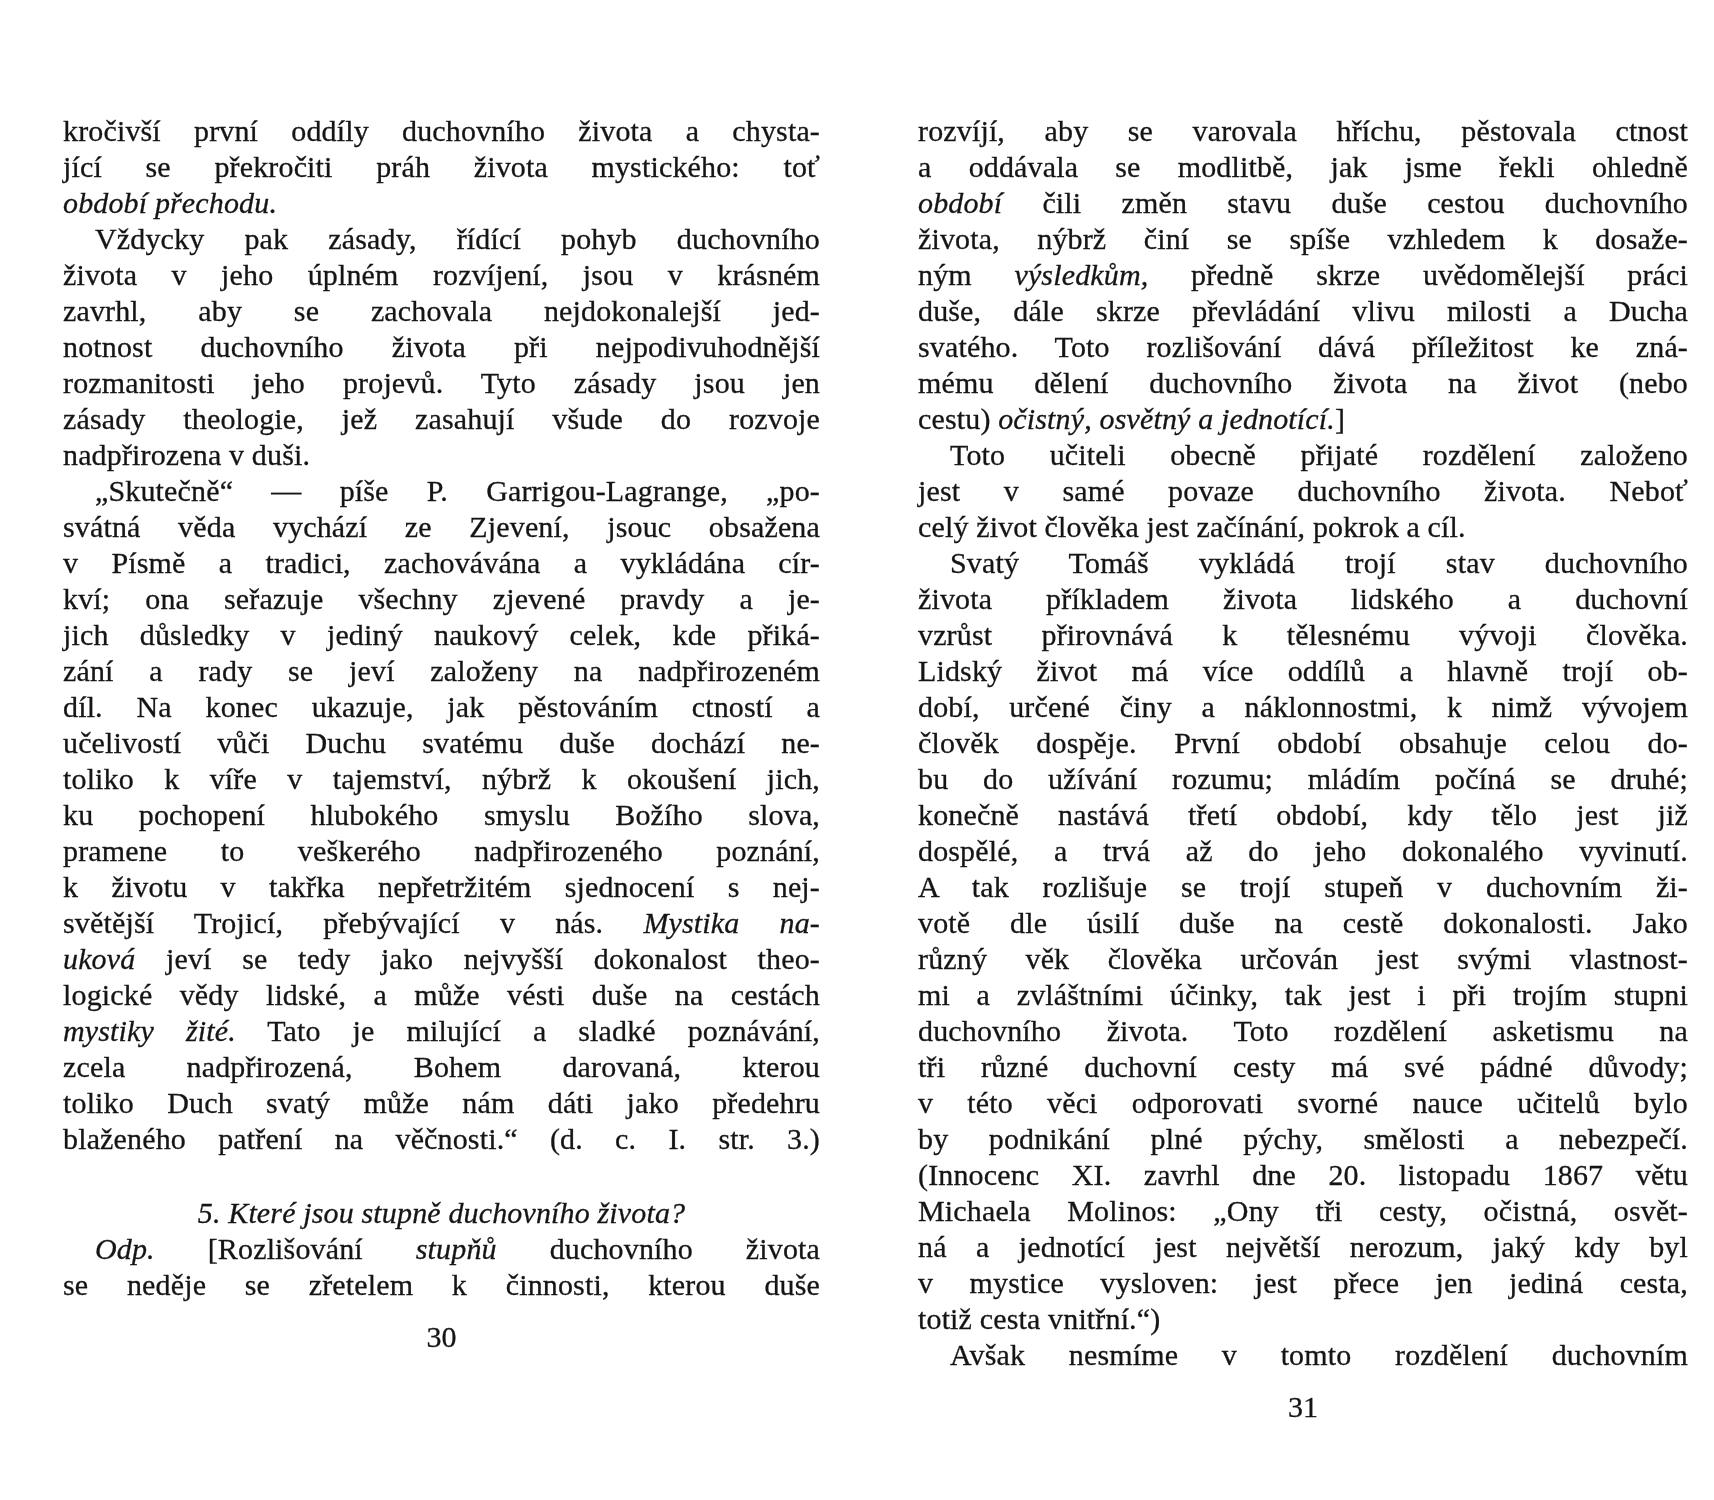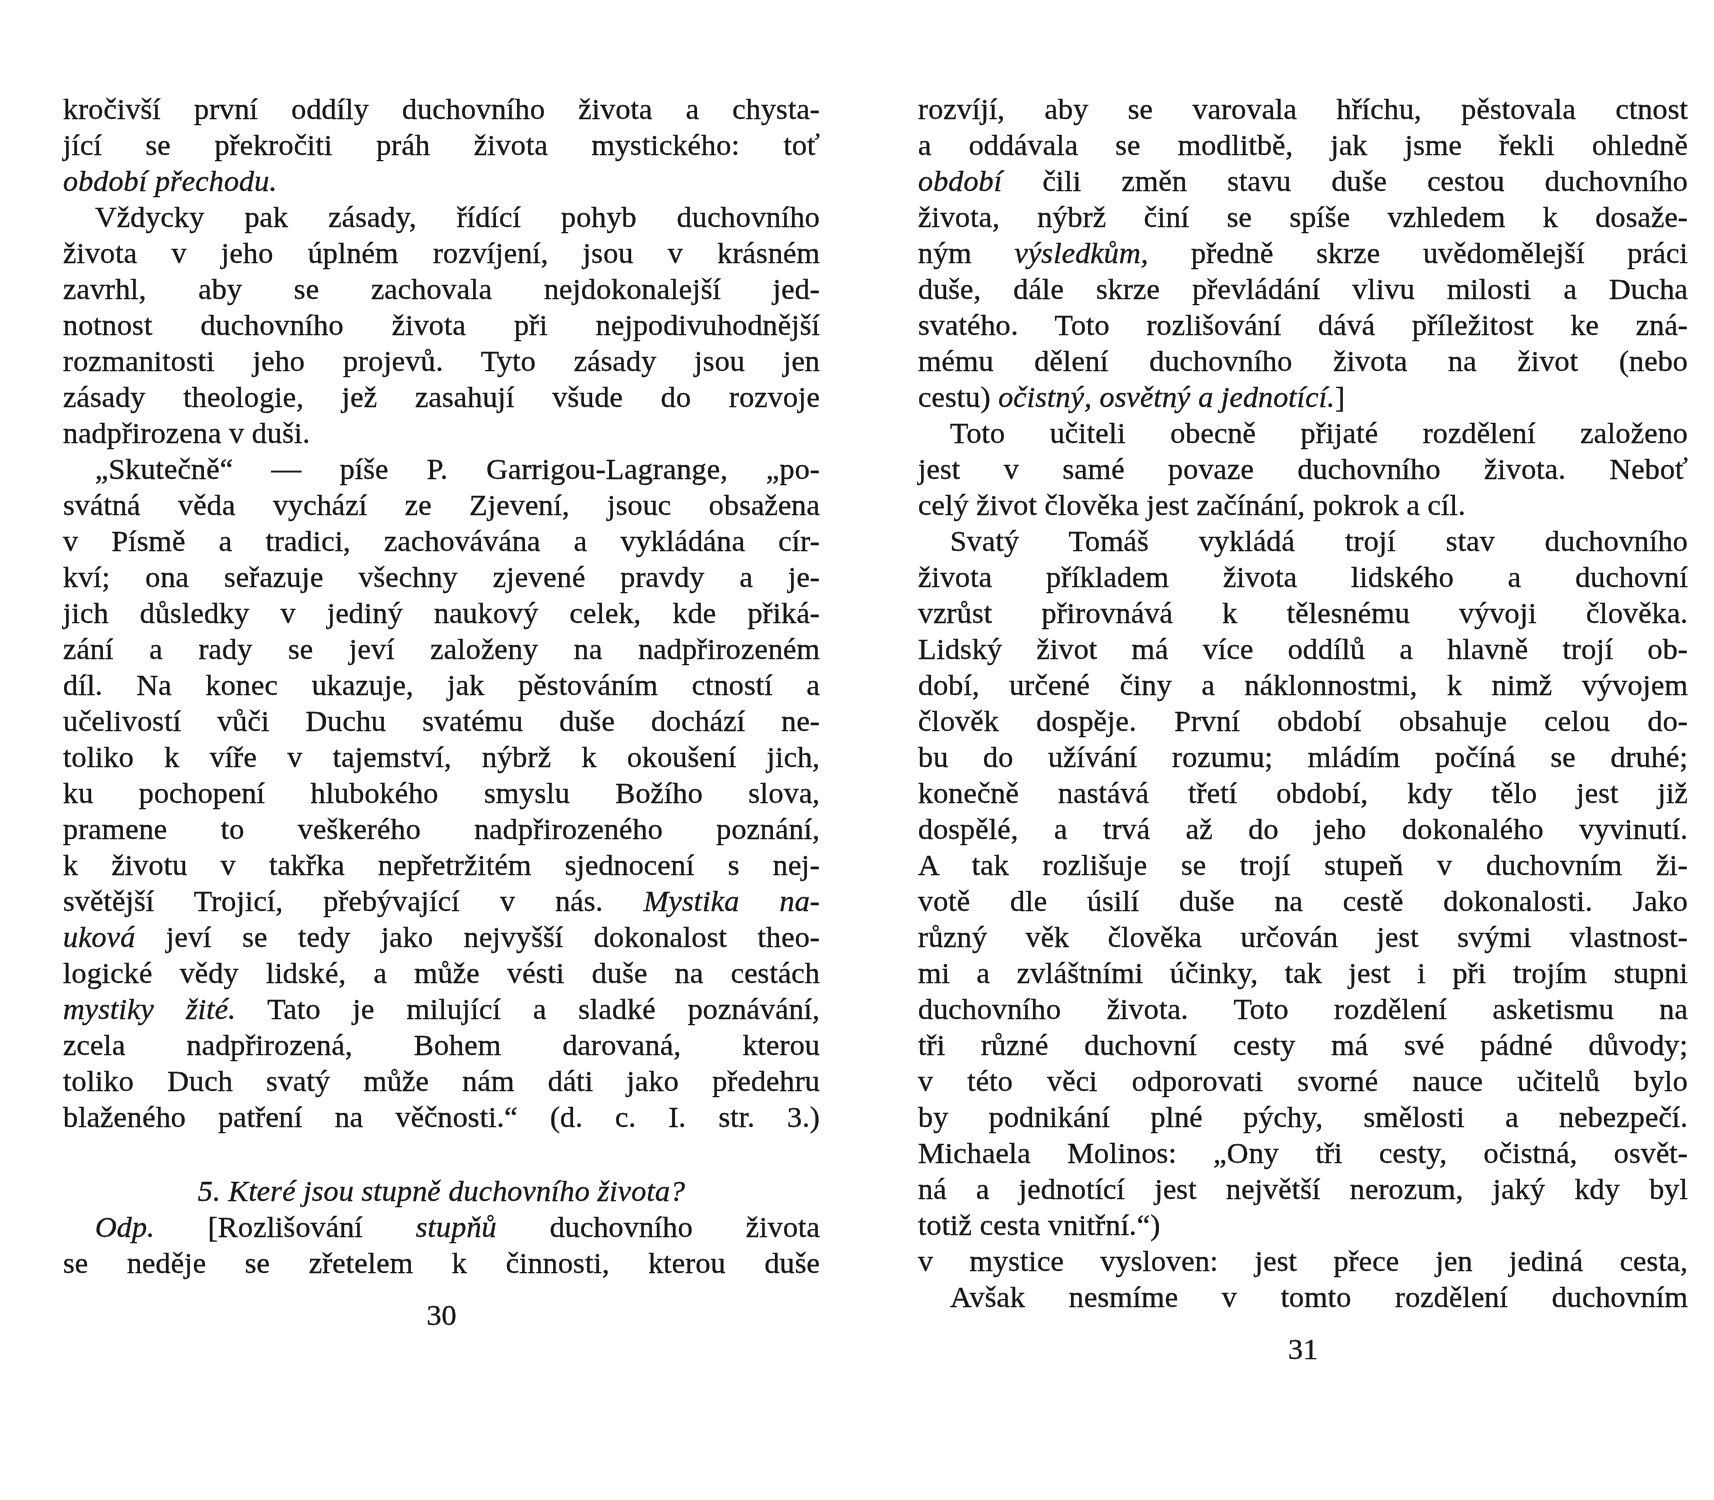--- a/index.html
+++ b/index.html
@@ -15,21 +15,21 @@
     font-family: "Liberation Serif", "DejaVu Serif", serif;
     color: #151515;
   }
   .spread {
     position: absolute;
     inset: 0;
     background: #ffffff;
   }
   .page {
     position: absolute;
-    top: 91px;
+    top: 113px;
   }
   .page-l { left: 63px;  width: 757px; }
   .page-r { left: 918px; width: 770px; }
   .text-block {
     font-size: 30px;
     line-height: 36px;
     letter-spacing: 0.15px;
     -webkit-text-stroke: 0.3px #151515;
   }
   .ln {
@@ -124,22 +124,23 @@
         <div class="ln just"><span>konečně nastává třetí období, kdy tělo jest již</span></div>
         <div class="ln just"><span>dospělé, a trvá až do jeho dokonalého vyvinutí.</span></div>
         <div class="ln just"><span>A tak rozlišuje se trojí stupeň v duchovním ži-</span></div>
         <div class="ln just"><span>votě dle úsilí duše na cestě dokonalosti. Jako</span></div>
         <div class="ln just"><span>různý věk člověka určován jest svými vlastnost-</span></div>
         <div class="ln just"><span>mi a zvláštními účinky, tak jest i při trojím stupni</span></div>
         <div class="ln just"><span>duchovního života. Toto rozdělení asketismu na</span></div>
         <div class="ln just"><span>tři různé duchovní cesty má své pádné důvody;</span></div>
         <div class="ln just"><span>v této věci odporovati svorné nauce učitelů bylo</span></div>
         <div class="ln just"><span>by podnikání plné pýchy, smělosti a nebezpečí.</span></div>
+        <div class="ln just"><span>(Innocenc XI. zavrhl dne 20. listopadu 1867 větu</span></div>
         <div class="ln just"><span>Michaela Molinos: „Ony tři cesty, očistná, osvět-</span></div>
         <div class="ln just"><span>ná a jednotící jest největší nerozum, jaký kdy byl</span></div>
+        <div class="ln just"><span>v mystice vysloven: jest přece jen jediná cesta,</span></div>
         <div class="ln endl"><span>totiž cesta vnitřní.“)</span></div>
-        <div class="ln just"><span>v mystice vysloven: jest přece jen jediná cesta,</span></div>
         <div class="ln just ind"><span>Avšak nesmíme v tomto rozdělení duchovním</span></div>
       </div>
     <div class="pgnum">31</div>
   </section>
 
 </div>
 
 </body></html>

